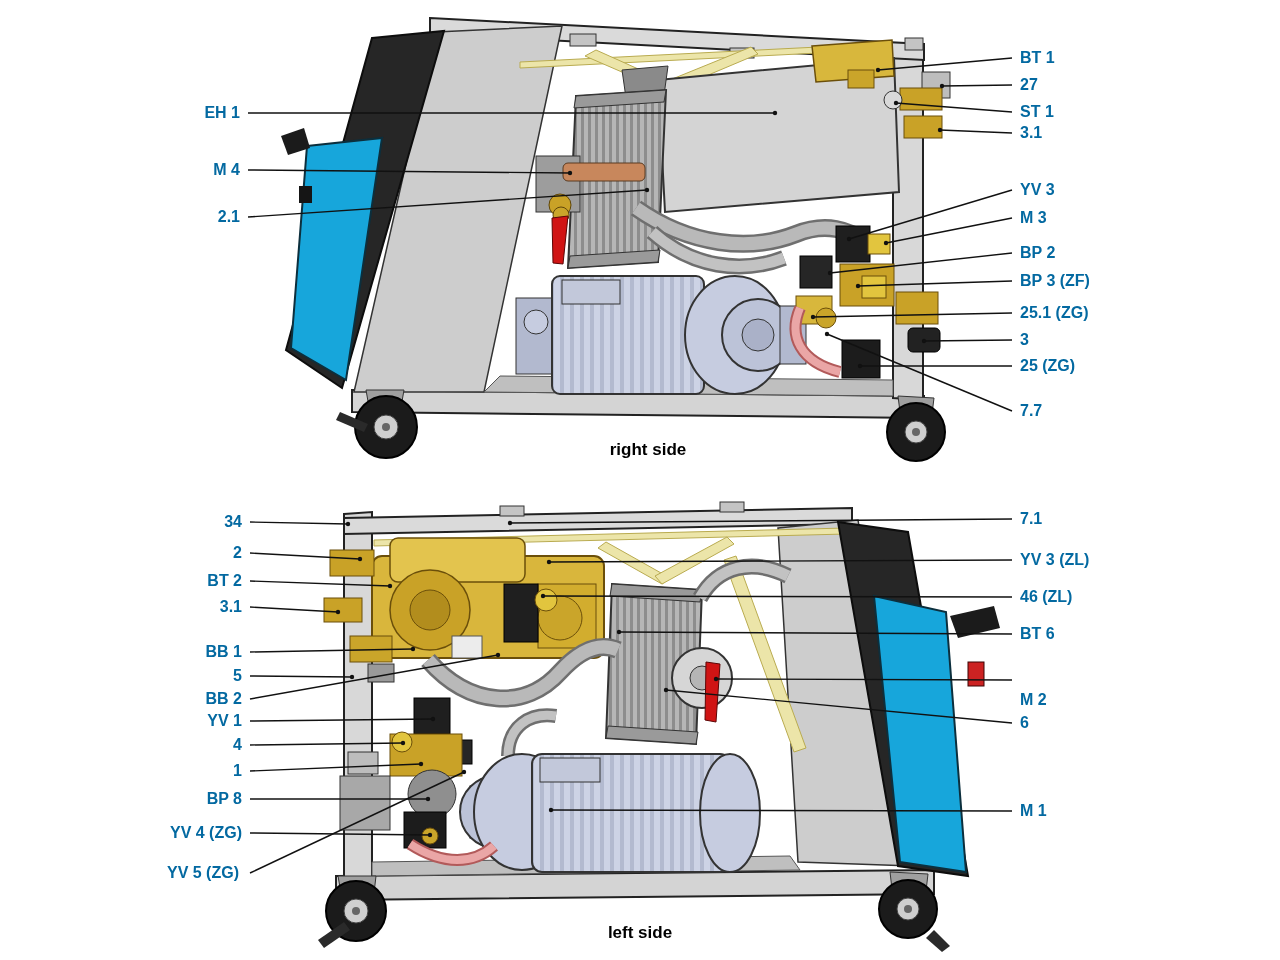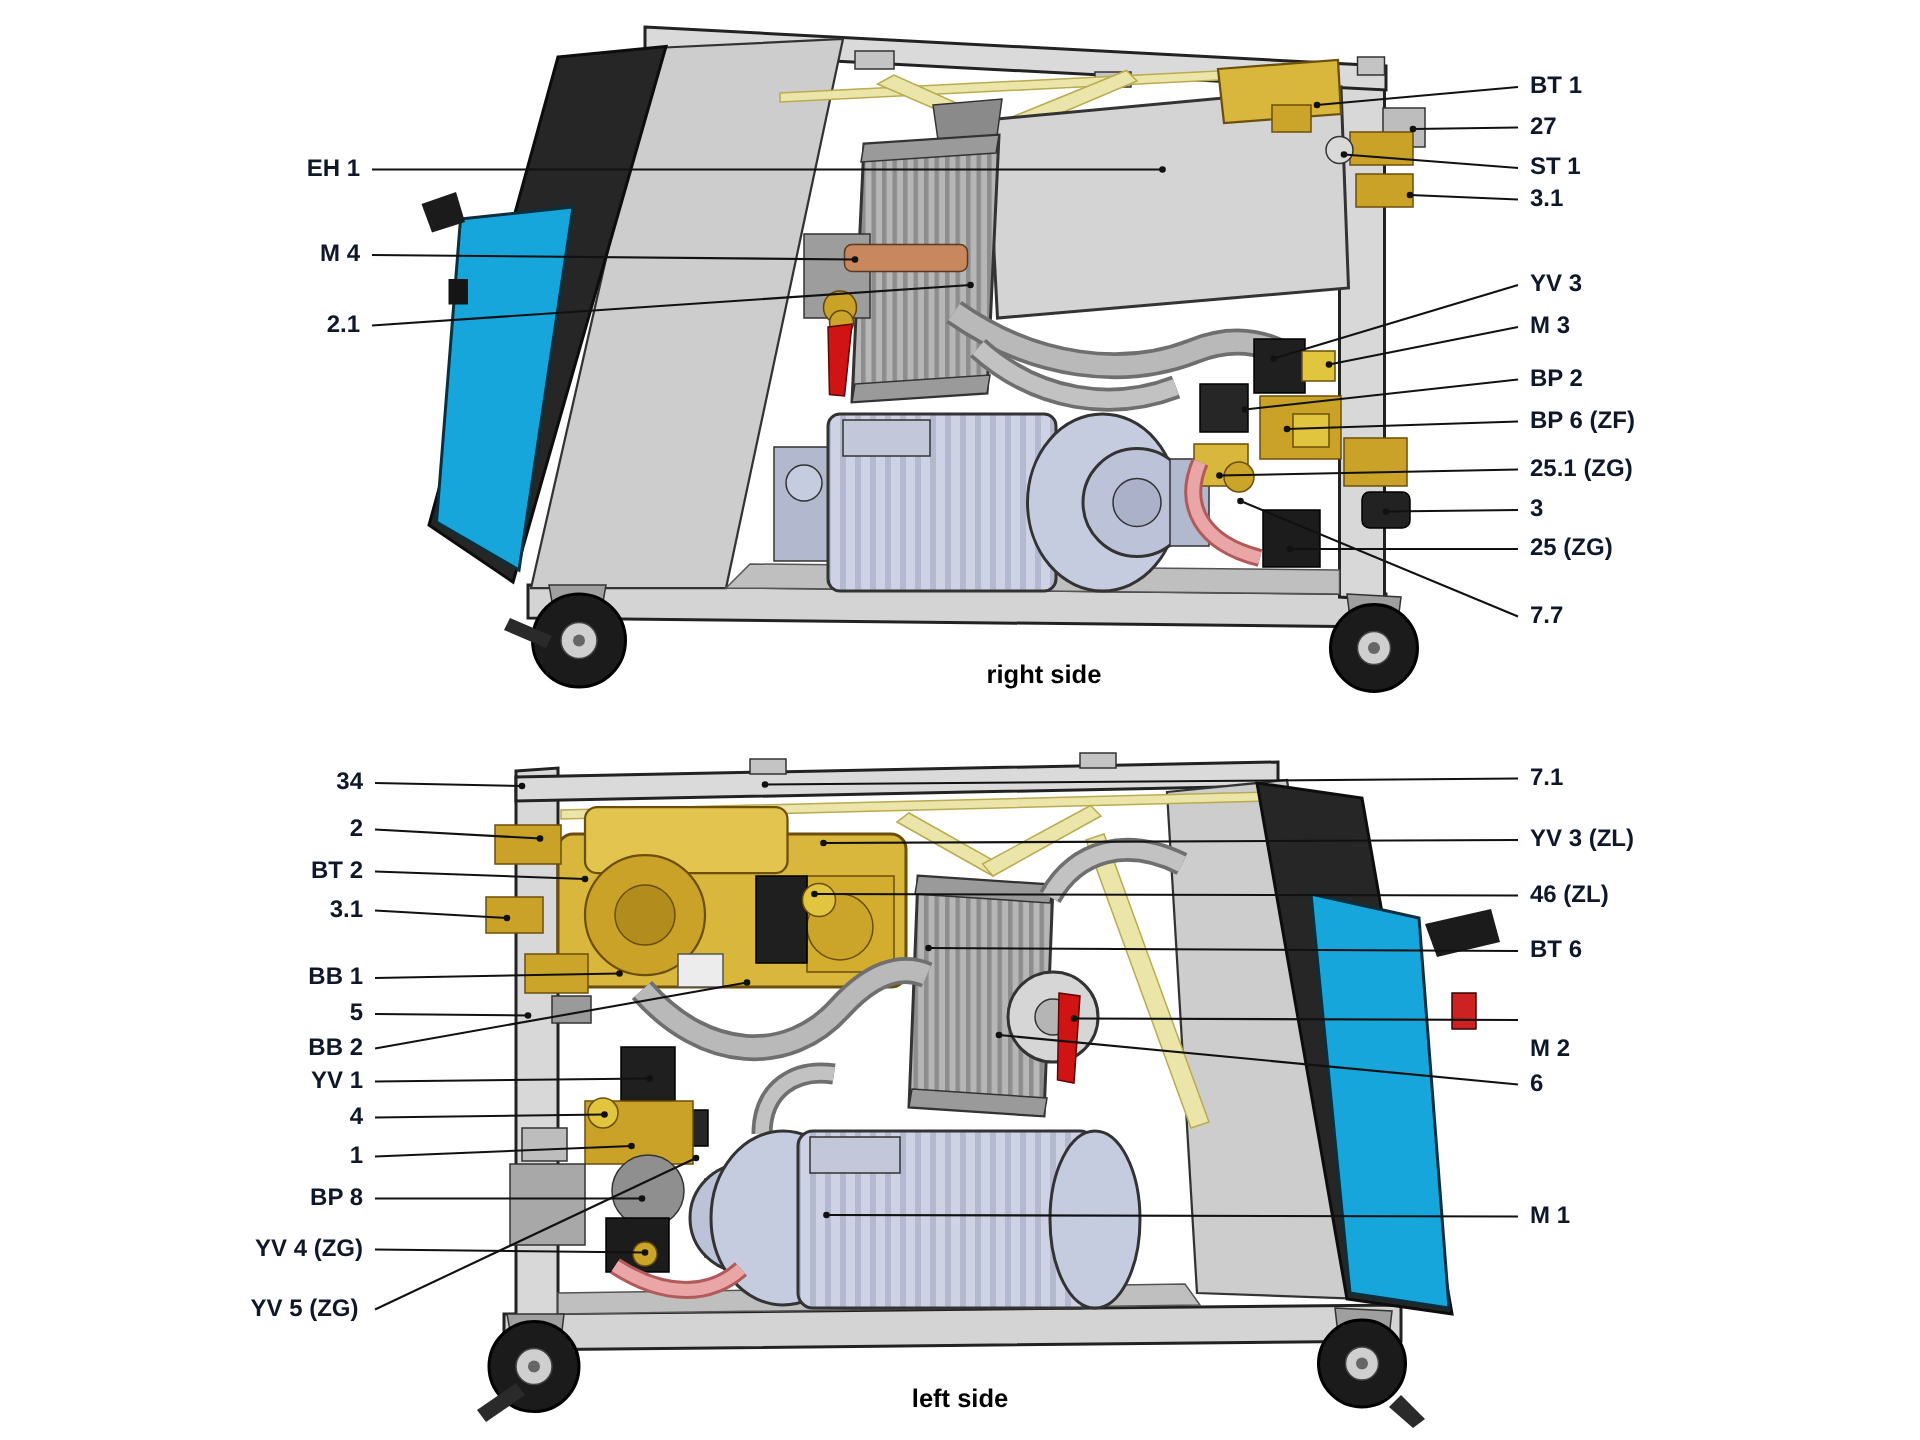--- a/index.html
+++ b/index.html
@@ -6,28 +6,28 @@
   #canvas {
     position:relative; width:1280px; height:960px; background:#ffffff;
     font-family:"Liberation Sans", sans-serif; overflow:hidden;
   }
   #machine-svg, #leader-svg { position:absolute; left:0; top:0; }
   #leader-svg { pointer-events:none; }
   #leader-svg line { stroke:#111111; stroke-width:1.4px; }
   #leader-svg circle { fill:#111111; }
   .callout {
     position:absolute; height:22px; line-height:22px;
-    font-weight:bold; font-size:16px; color:#0f172a; white-space:nowrap;
+    font-weight:bold; font-size:16px; color:#0369a1; white-space:nowrap;
   }
   .callout.left { text-align:right; }
   .caption {
     position:absolute; transform:translateX(-50%);
     font-weight:bold; font-size:17px; color:#000;
   }
-  .caption-top { left:648px; top:440px;margin-left:48px; }
+  .caption-top { left:648px; top:440px; }
   .caption-bottom { left:640px; top:923px; }
 </style>
 </head>
 <body>
 
 <div id="canvas">
 
   <svg id="machine-svg" width="1280" height="960" viewBox="0 0 1280 960">
     <defs>
       <pattern id="finsDark" width="7" height="8" patternUnits="userSpaceOnUse">
@@ -279,21 +279,21 @@
       <div class="callout left" style="top: 102px; left: 40px; width: 200px;">EH 1</div>
       <div class="callout left" style="top: 159px; left: 40px; width: 200px;">M 4</div>
       <div class="callout left" style="top: 206px; left: 40px; width: 200px;">2.1</div>
       <div class="callout right" style="top: 47px; left: 1020px;">BT 1</div>
       <div class="callout right" style="top: 74px; left: 1020px;">27</div>
       <div class="callout right" style="top: 101px; left: 1020px;">ST 1</div>
       <div class="callout right" style="top: 122px; left: 1020px;">3.1</div>
       <div class="callout right" style="top: 179px; left: 1020px;">YV 3</div>
       <div class="callout right" style="top: 207px; left: 1020px;">M 3</div>
       <div class="callout right" style="top: 242px; left: 1020px;">BP 2</div>
-      <div class="callout right" style="top: 270px; left: 1020px;">BP 6 (ZF)</div>
+      <div class="callout right" style="top: 270px; left: 1020px;">BP 3 (ZF)</div>
       <div class="callout right" style="top: 302px; left: 1020px;">25.1 (ZG)</div>
       <div class="callout right" style="top: 329px; left: 1020px;">3</div>
       <div class="callout right" style="top: 355px; left: 1020px;">25 (ZG)</div>
       <div class="callout right" style="top: 400px; left: 1020px;">7.7</div>
       <div class="callout left" style="top: 511px; left: 42px; width: 200px;">34</div>
       <div class="callout left" style="top: 542px; left: 42px; width: 200px;">2</div>
       <div class="callout left" style="top: 570px; left: 42px; width: 200px;">BT 2</div>
       <div class="callout left" style="top: 596px; left: 42px; width: 200px;">3.1</div>
       <div class="callout left" style="top: 641px; left: 42px; width: 200px;">BB 1</div>
       <div class="callout left" style="top: 665px; left: 42px; width: 200px;">5</div>

